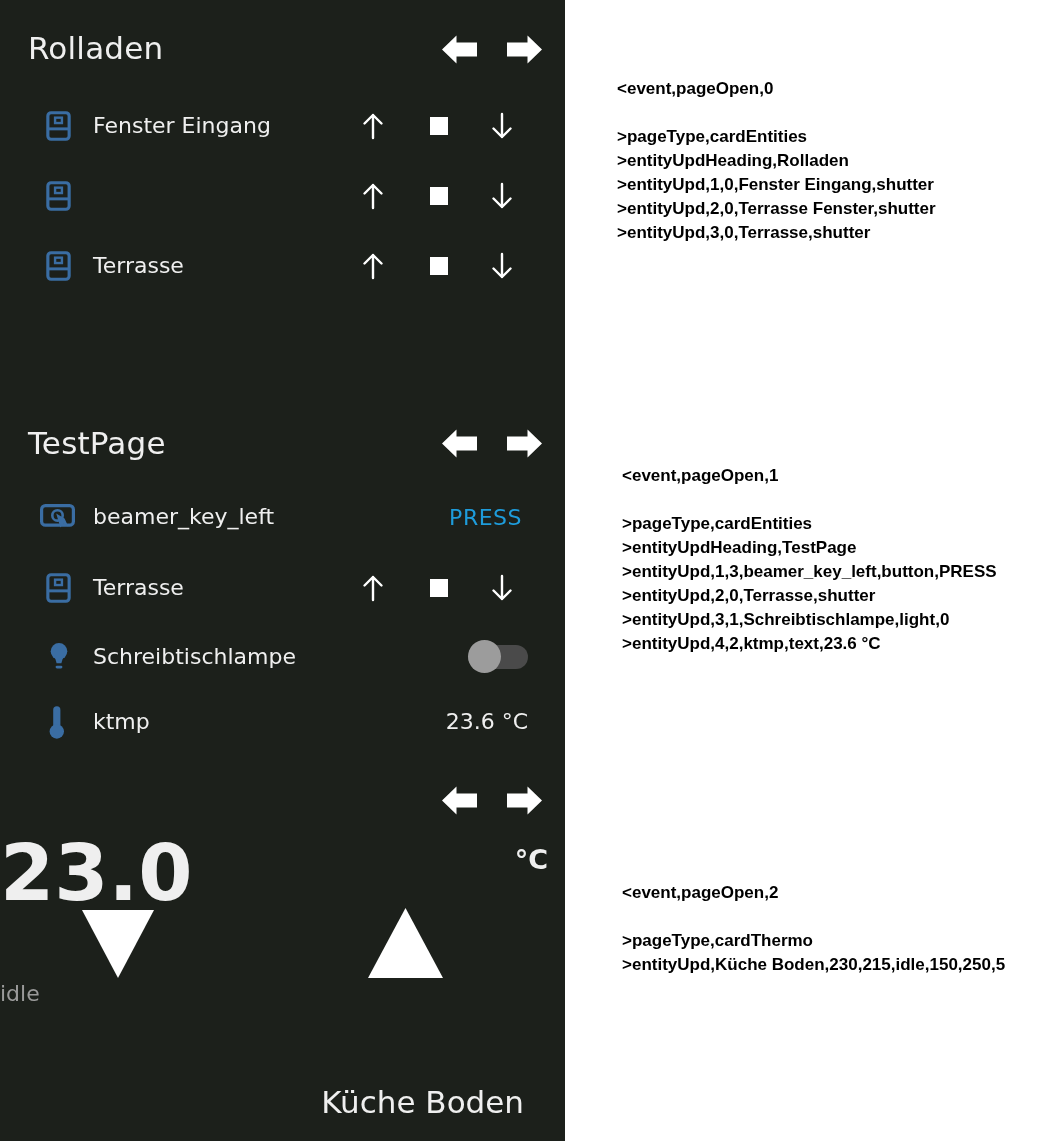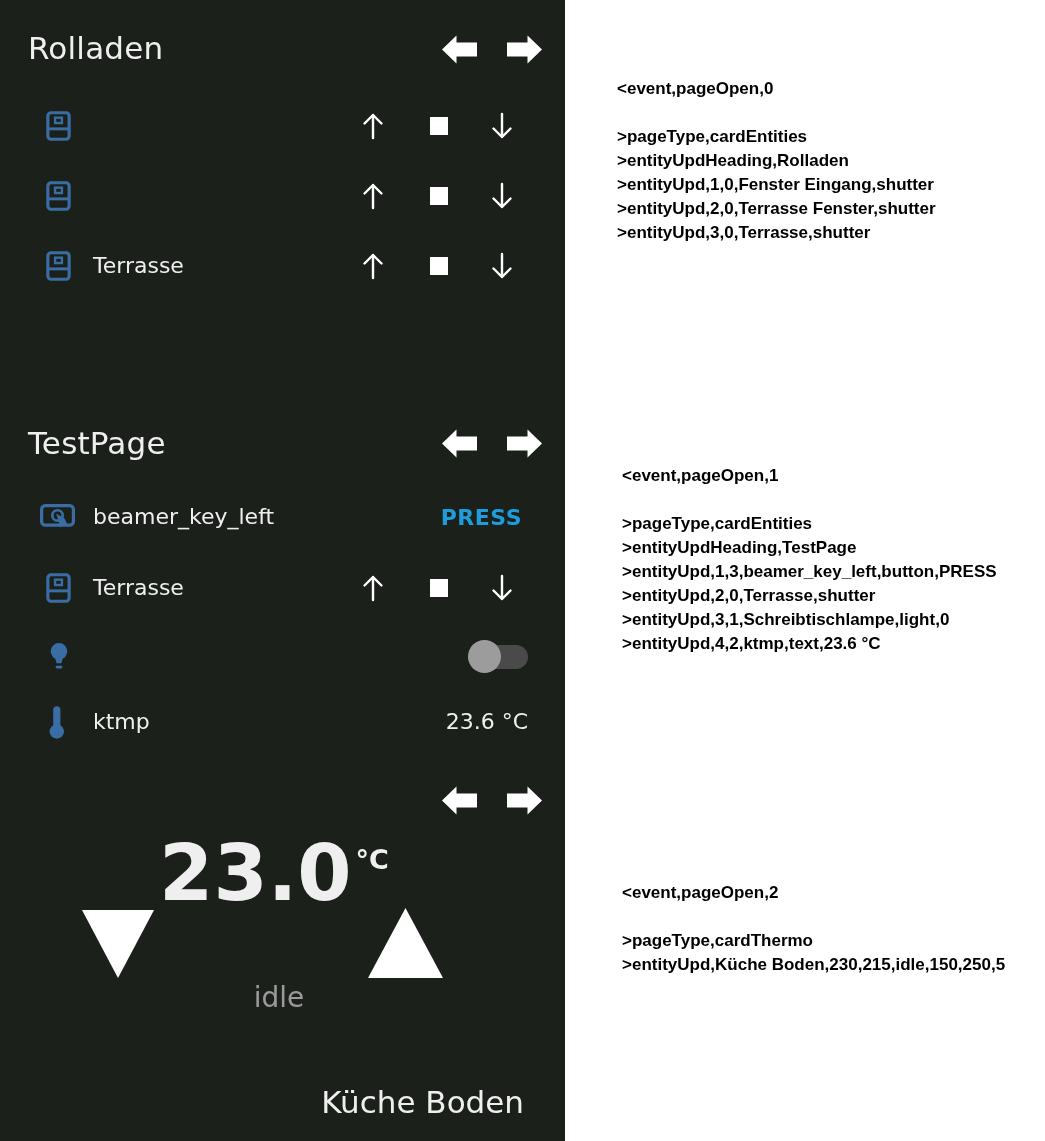--- a/index.html
+++ b/index.html
@@ -13,36 +13,36 @@
   .navbtn{position:absolute;width:37px;height:33px;background:none;border:0;padding:0;cursor:pointer;display:flex;align-items:center;justify-content:center}
   .navbtn.prev{left:441px}.navbtn.next{left:506px}
 
   .row{position:absolute;left:0;width:565px;height:40px}
   .eicon{position:absolute;left:46px;top:50%;transform:translateY(-50%);color:var(--entity-blue,#3a6da3);display:flex}
   .elabel{position:absolute;left:93px;top:0;line-height:40px;font-size:22px;color:var(--text-light,#efefef);white-space:nowrap}
   .ctl{position:absolute;top:0;height:40px;display:flex;align-items:center;justify-content:center;background:none;border:0;padding:0;cursor:pointer}
   .ctl.up{left:355px;width:36px}.ctl.stop{left:421px;width:36px}.ctl.down{left:484px;width:36px}
   .sq{width:18px;height:18px;background:#fff}
   .rowval{position:absolute;right:37px;top:0;line-height:40px;font-size:22px;white-space:nowrap}
-  .pressval{color:var(--press-blue,#1e9cdb);font-weight:700;letter-spacing:.5px}
+  .pressval{color:var(--press-blue,#1e9cdb);font-weight:400;letter-spacing:.5px}
   .textval{color:var(--text-light,#efefef)}
 
   .toggle{position:absolute;left:468px;top:3px;width:62px;height:33px;background:none;border:0;padding:0;cursor:pointer}
   .toggle .track{position:absolute;left:0;top:4.5px;width:60px;height:24px;border-radius:12px;background:var(--toggle-track,#4a4a4a)}
   .toggle .knob{position:absolute;left:0;top:0;width:33px;height:33px;border-radius:50%;background:var(--toggle-knob,#9c9c9c)}
 
   
-  .thermo-temp{position:absolute;left:0;top:64px;width:548px;display:flex;justify-content:center;align-items:flex-start;color:var(--text-light,#efefef)}
+  .thermo-temp{position:absolute;left:0;top:64px;width:548px;display:flex;justify-content:space-between;align-items:flex-start;color:var(--text-light,#efefef)}
   .thermo-temp .num{font-size:78px;font-weight:bold;line-height:1}
   .thermo-temp .unit{font-size:27px;font-weight:bold;margin:10px 0 0 4px}
   .tri-btn{position:absolute;background:none;border:0;padding:0;cursor:pointer;display:flex}
   .tri-btn.down{left:82px;top:140px}
   .tri-btn.up{left:368px;top:138px}
   .setpoint{position:absolute;left:0;top:178px;width:524px;text-align:center;font-size:24px;color:var(--text-gray,#9a9a9a)}
-  .status{position:absolute;left:17px;top:211px;width:524px;text-align:center;font-size:28px;color:var(--text-gray,#9a9a9a)}
+  .status{position:absolute;left:0;top:211px;width:524px;font-size:22px;color:var(--text-gray,#9a9a9a)}
   .thermo-title{position:absolute;left:0;top:314px;width:524px;text-align:right;font-size:31px;color:var(--text-light,#efefef)}
 
   
   .log{position:absolute;width:423px;font-family:"Liberation Sans",sans-serif;font-weight:bold;
        font-size:17px;color:var(--log-text,#000)}
   .log-line{height:24px;line-height:24px;white-space:nowrap}
   #b1{left:617px;top:77px}
   #b2{left:622px;top:464px}
   #b3{left:622px;top:881px}
 
@@ -74,20 +74,21 @@
       </button>
 
       <div class="row" style="top:106px">
         <span class="eicon">
           <svg width="25" height="32" viewBox="0 0 27 33" stroke="currentColor" fill="none">
             <rect x="2" y="2.2" width="23" height="28.6" rx="3.5" stroke-width="3.4"></rect>
             <rect x="9.8" y="7.5" width="7.4" height="5.8" stroke-width="2.6"></rect>
             <line x1="2" y1="19.6" x2="25" y2="19.6" stroke-width="3.2"></line>
           </svg>
         </span>
+        <span class="elabel">Fenster Eingang</span>
         <button class="ctl up">
           <span>
               <svg width="26" height="30" viewBox="0 0 26 30">
                 <path d="M13 27 V4 M4.5 12.5 L13 4 L21.5 12.5" stroke="#fff" stroke-width="2.4" fill="none" stroke-linecap="round" stroke-linejoin="round"></path>
               </svg>
             </span>
         </button>
         <button class="ctl stop">
           <span class="sq"></span>
         </button>
@@ -215,20 +216,21 @@
       </div>
 
       <div class="row" style="top:239px">
         <span class="eicon" style="left:48px">
           <svg width="22" height="33" viewBox="0 0 22 33" fill="currentColor">
             <circle cx="11" cy="10.8" r="8.3"></circle>
             <path d="M6.8 16.5 L15.2 16.5 L13.4 22.8 L8.6 22.8 Z"></path>
             <rect x="7.6" y="25.2" width="6.8" height="2.8" rx="1.4"></rect>
           </svg>
         </span>
+        <span class="elabel">Schreibtischlampe</span>
         <button class="toggle">
           <span class="track"></span>
           <span class="knob"></span>
         </button>
       </div>
 
       <div class="row" style="top:304px">
         <span class="eicon" style="left:48px">
           <svg width="18" height="35" viewBox="0 0 18 35" fill="currentColor">
             <rect x="5.2" y="1.8" width="7.2" height="22" rx="3.6"></rect>

